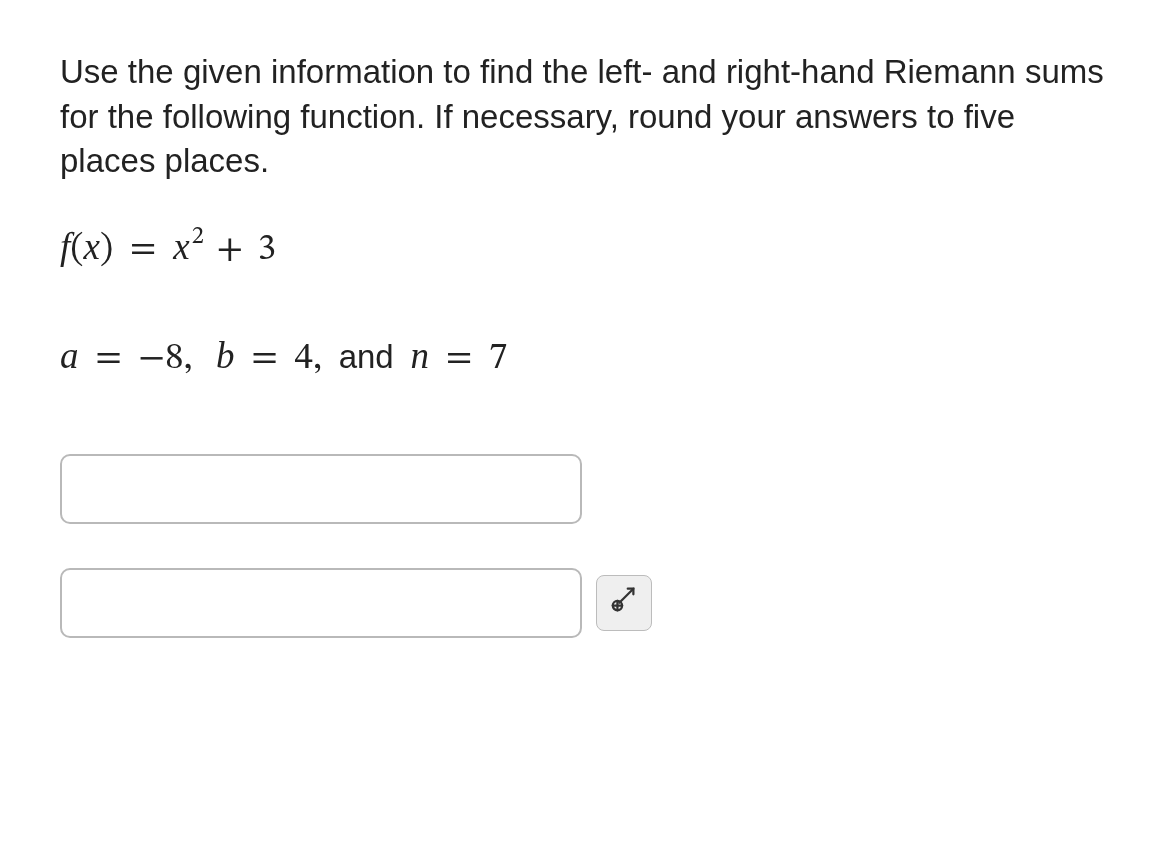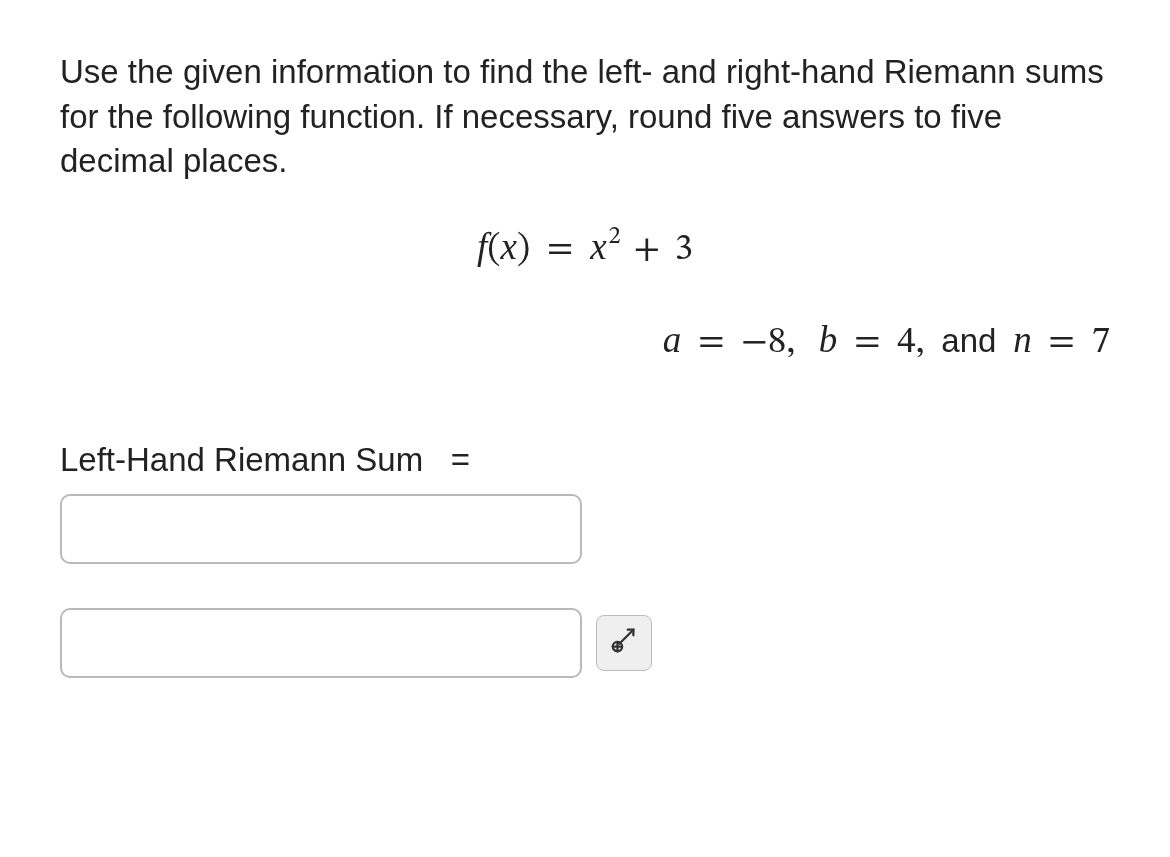--- a/index.html
+++ b/index.html
@@ -11,35 +11,34 @@
     color: #222;
     background: #fff;
     width: 1170px;
     line-height: 1.35;
   }
   .prompt {
     margin-bottom: 38px;
   }
   .math-block {
     font-family: "Cambria Math", "STIX Two Math", "Times New Roman", serif;
-    text-align: center;
     font-size: 37px;
-    margin: 26px 0 40px 0;
+    margin: 26px 0 56px 0;
   }
   .math-block .italic { font-style: italic; font-family: "Times New Roman", serif;}
   .exp {
     font-size: 0.66em;
     vertical-align: super;
     position: relative;
     top: -2px;
     left:2px;
   }
   .params {
     font-family: "Cambria Math", "STIX Two Math", "Times New Roman", serif;
-    text-align: right;
+    text-align: left;
     font-size: 37px;
     margin-bottom: 70px;
   }
   .params .italic { font-style: italic; font-family: "Times New Roman", serif;}
   .sans { font-family: "Trebuchet MS", Verdana, sans-serif; font-style: normal; font-size:33px;}
   .field-group {
     margin-bottom: 44px;
   }
   .field-label {
     margin-bottom: 12px;
@@ -70,21 +69,21 @@
     justify-content: center;
     cursor: pointer;
     font-size: 26px;
     color: #333;
   }
   .key-btn svg { width: 30px; height: 30px; }
 </style>
 </head>
 <body>
 
-<div class="prompt">Use the given information to find the left- and right-hand Riemann sums for the following function. If necessary, round five answers to five decimal places.</div>
+<div class="prompt">Use the given information to find the left- and right-hand Riemann sums for the following function. If necessary, round your answers to five places places.</div>
 
 <div class="math-block">
   <span class="italic">f</span><span>(</span><span class="italic">x</span><span>)</span>
   <span style="margin:0 8px">=</span>
   <span class="italic">x</span><span class="exp">2</span>
   <span style="margin:0 6px">+</span>
   <span>3</span>
 </div>
 
 <div class="params">
@@ -95,24 +94,20 @@
   <span class="italic">b</span>
   <span style="margin:0 8px">=</span>
   <span>4</span><span>,</span>
   <span class="sans" style="margin:0 8px">and</span>
   <span class="italic">n</span>
   <span style="margin:0 8px">=</span>
   <span>7</span>
 </div>
 
 <div class="field-group">
-  <div class="field-label">
-    <span>Left-Hand Riemann Sum</span>
-    &nbsp;&nbsp;<span>=</span>
-  </div>
   <input class="answer-input" type="text" value="" style="">
 </div>
 
 <div class="field-group">
   <div class="row">
     <input class="answer-input" type="text" value="" style="">
     <button class="key-btn" aria-label="math keyboard">
       <span>
         <svg viewBox="0 0 32 32" fill="none" stroke="#333" stroke-width="2.4" stroke-linecap="round">
           <circle cx="9" cy="23" r="5"></circle>

